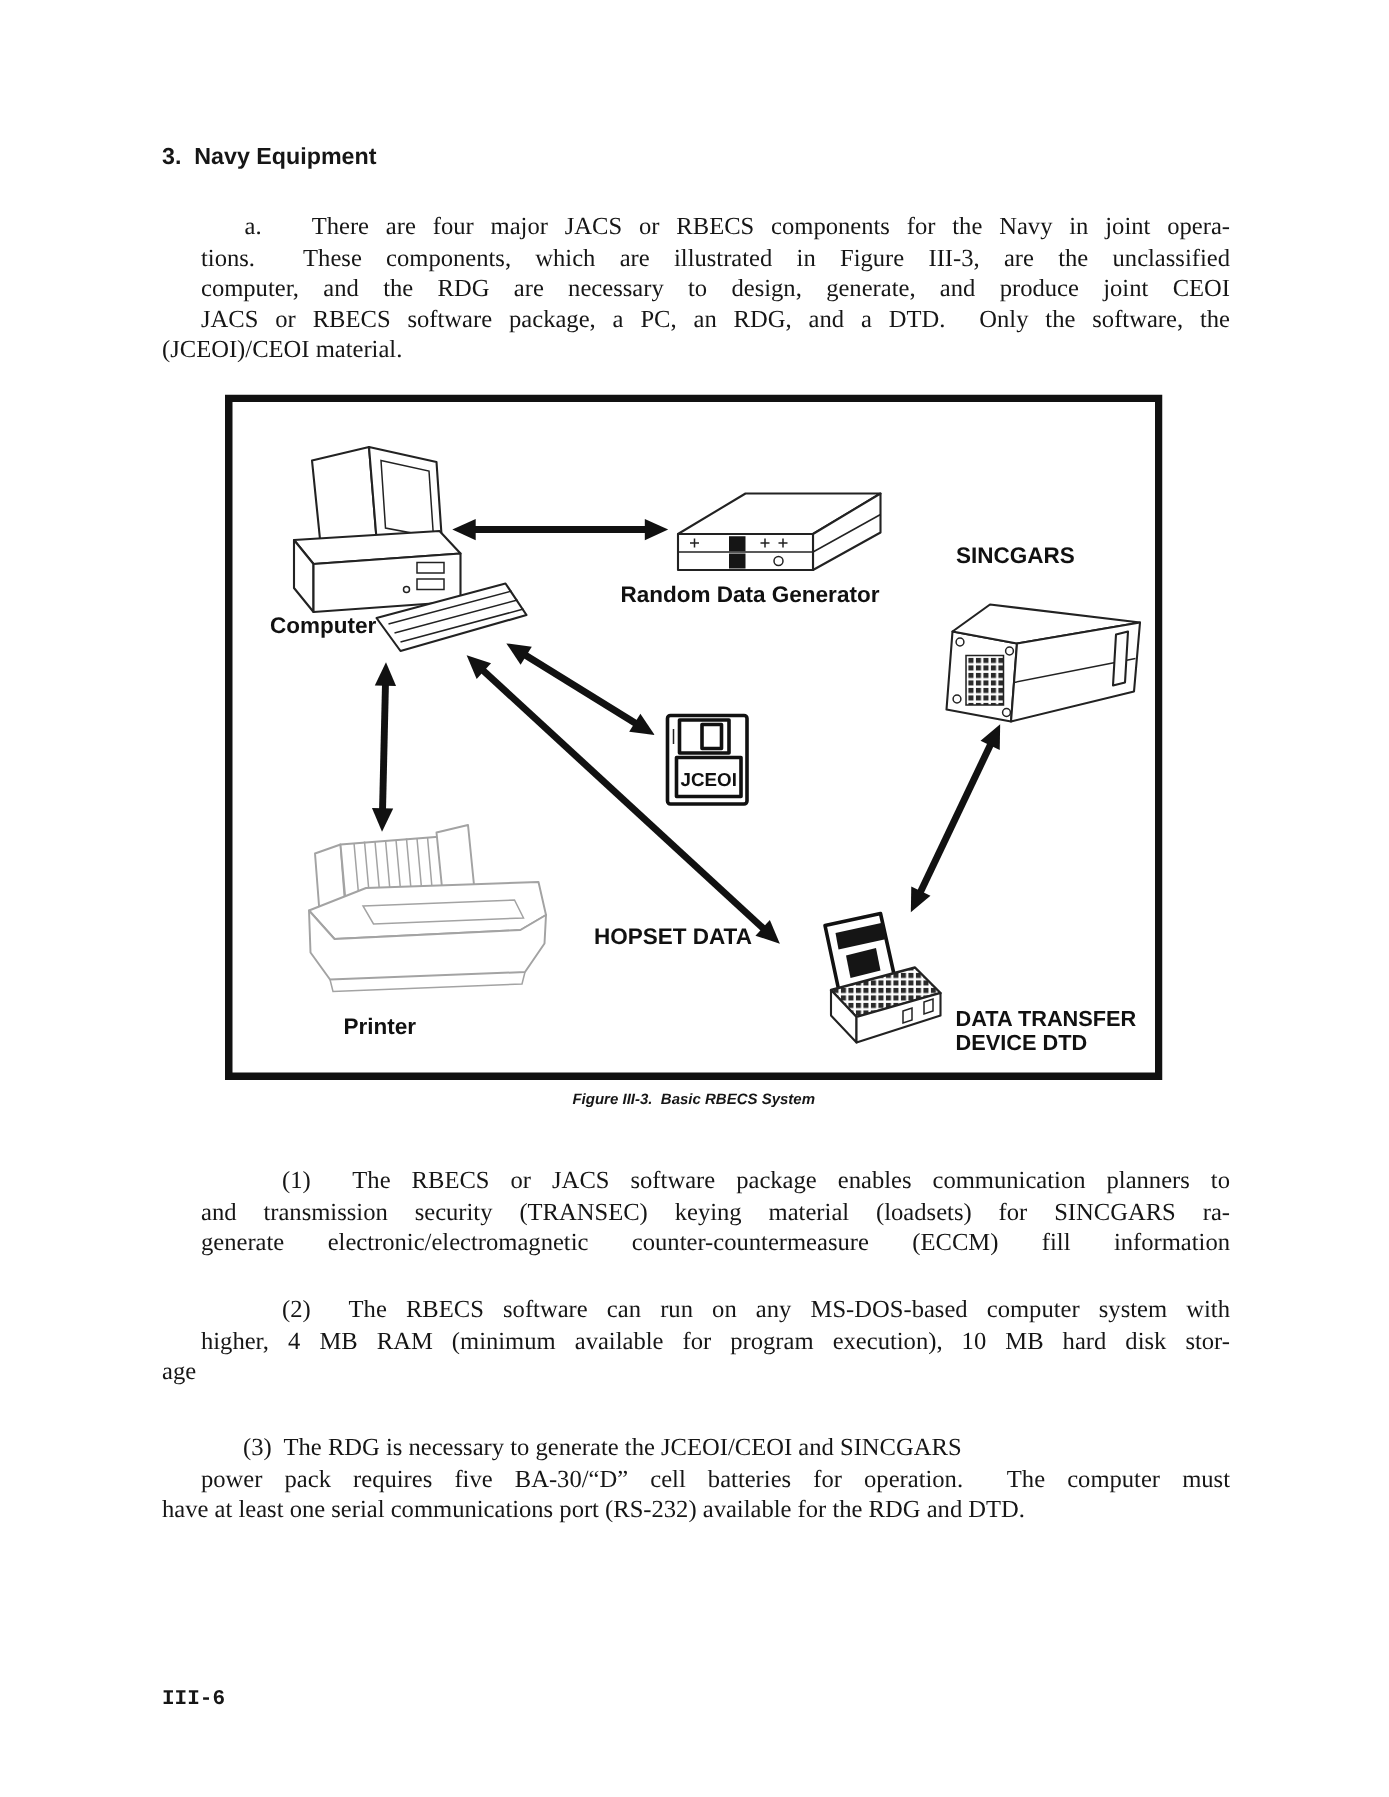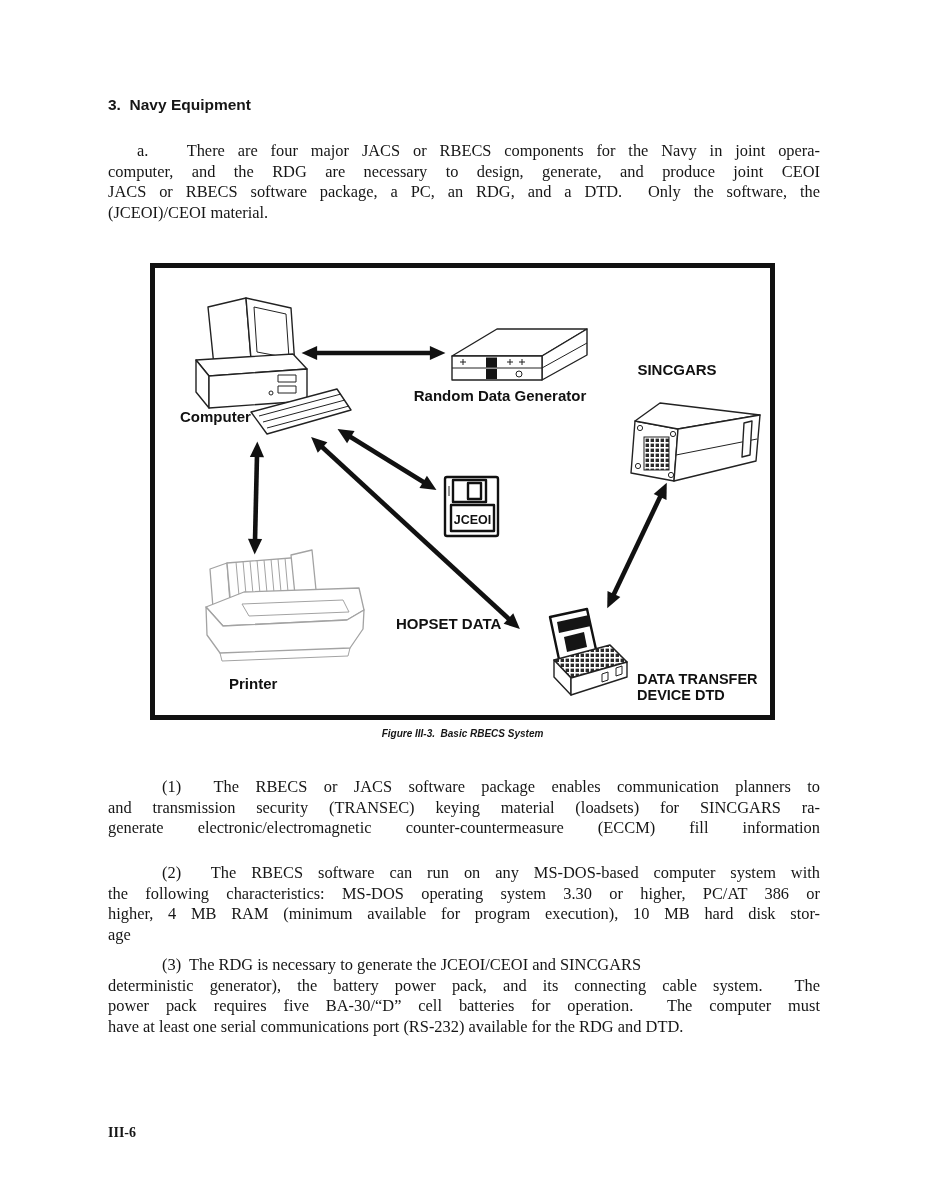--- a/index.html
+++ b/index.html
@@ -3,48 +3,49 @@
 <meta charset="utf-8">
 <style>
   html,body{margin:0;padding:0;}
   body{width:926px;height:1198px;background:#ffffff;position:relative;overflow:hidden;
        font-family:"Liberation Serif",serif;color:#161616;}
   .abs{position:absolute;}
   .heading{left:108px;top:96px;font-family:"Liberation Sans",sans-serif;
            font-weight:bold;font-size:15.5px;white-space:pre-wrap;}
   .body-block{left:108px;width:712px;font-size:16.4px;line-height:20.5px;}
   .line{white-space:pre-wrap;}
-  .j{text-align:justify;text-align-last:justify;}
+  .j{text-align:justify;text-align-last:justify;margin-left:26px;}
   .ind-a{text-indent:29px;}
   .ind-n{text-indent:54px;}
   .fig{left:150px;top:263px;width:625px;height:457px;}
   .caption{left:150px;top:728px;width:625px;text-align:center;
            font-family:"Liberation Sans",sans-serif;font-weight:bold;font-style:italic;
            font-size:10px;white-space:pre-wrap;}
-  .footer{left:108px;top:1125px;font-family:Liberation Serif, serif;
+  .footer{left:108px;top:1125px;font-family:Liberation Mono, monospace;
           font-weight:bold;font-size:14px;}
   svg text{font-family:"Liberation Sans",sans-serif;font-weight:bold;fill:#111;}
   .lbl{font-size:15px;}
   .lbl-sm{font-size:14.5px;}
   .lbl-xs{font-size:12.5px;}
   .ln{stroke:#222;stroke-width:1.4;fill:#fff;stroke-linejoin:round;}
   .lnthin{stroke:#222;stroke-width:1;fill:none;}
   .gray{stroke:#a3a3a3;stroke-width:1.3;fill:#fff;stroke-linejoin:round;}
   .graythin{stroke:#a3a3a3;stroke-width:1;fill:none;}
   .blk{fill:#151515;stroke:none;}
   .arrow{stroke:#111;stroke-width:4.6;fill:none;}
   .bold2{stroke:#111;stroke-width:2.4;fill:#fff;stroke-linejoin:round;}
 </style>
 </head>
 <body>
 
 <div class="abs heading">3.  Navy Equipment</div>
 
 <div class="abs body-block" style="top:141px;">
   <div class="line j ind-a">a.   There are four major JACS or RBECS components for the Navy in joint opera-</div>
+  <div class="line j">tions.  These components, which are illustrated in Figure III-3, are the unclassified</div>
   <div class="line j">computer, and the RDG are necessary to design, generate, and produce joint CEOI</div>
   <div class="line j">JACS or RBECS software package, a PC, an RDG, and a DTD.  Only the software, the</div>
   <div class="line">(JCEOI)/CEOI material.</div>
 </div>
 
 <div class="abs fig">
 <svg width="625" height="457" viewBox="0 0 625 457">
   <defs>
     <marker id="arr" viewBox="0 0 12 12" refX="2" refY="6" markerWidth="21" markerHeight="17" orient="auto-start-reverse" markerUnits="userSpaceOnUse">
       <path d="M0.5,1 L11.5,6 L0.5,11 Z" fill="#111"></path>
@@ -150,25 +151,23 @@
 <div class="abs caption">Figure III-3.  Basic RBECS System</div>
 
 <div class="abs body-block" style="top:777px;">
   <div class="line j ind-n">(1)  The RBECS or JACS software package enables communication planners to</div>
   <div class="line j">and transmission security (TRANSEC) keying material (loadsets) for SINCGARS ra-</div>
   <div class="line j">generate electronic/electromagnetic counter-countermeasure (ECCM) fill information</div>
 </div>
 
 <div class="abs body-block" style="top:863px;">
   <div class="line j ind-n">(2)  The RBECS software can run on any MS-DOS-based computer system with</div>
-  <div class="line j">the following characteristics: MS-DOS operating system 3.30 or higher, PC/AT 386 or</div>
   <div class="line j">higher, 4 MB RAM (minimum available for program execution), 10 MB hard disk stor-</div>
   <div class="line">age</div>
 </div>
 
 <div class="abs body-block" style="top:955px;">
   <div class="line ind-n">(3)  The RDG is necessary to generate the JCEOI/CEOI and SINCGARS</div>
-  <div class="line j">deterministic generator), the battery power pack, and its connecting cable system.  The</div>
   <div class="line j">power pack requires five BA-30/“D” cell batteries for operation.  The computer must</div>
   <div class="line">have at least one serial communications port (RS-232) available for the RDG and DTD.</div>
 </div>
 
 <div class="abs footer">III-6</div>
 
 </body></html>

